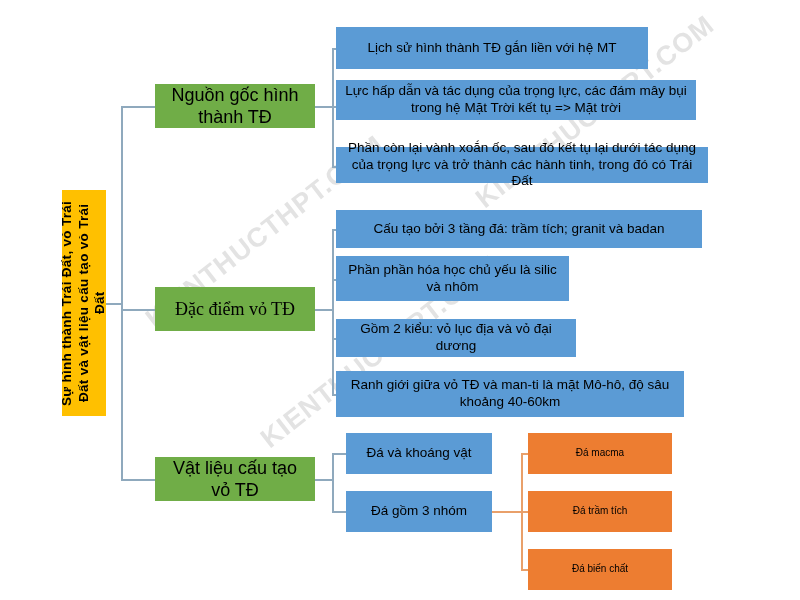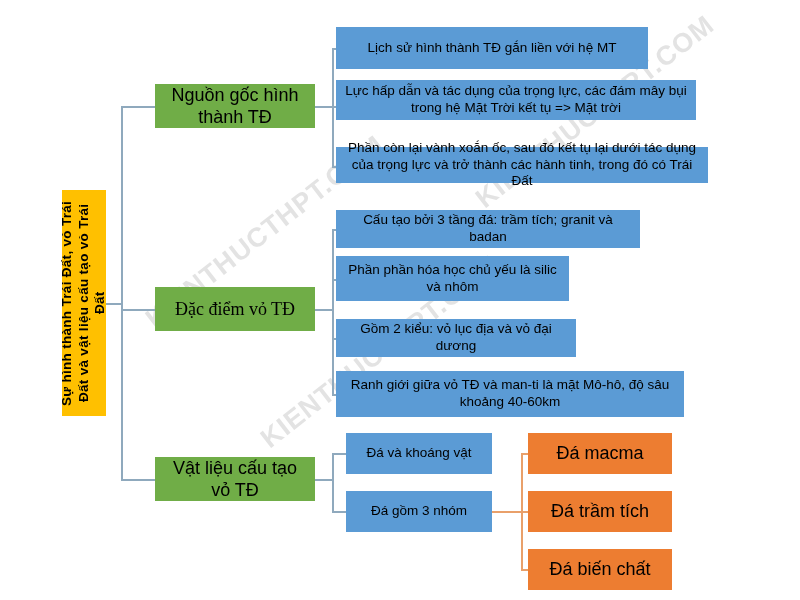--- a/index.html
+++ b/index.html
@@ -51,21 +51,21 @@
     background:#FFC000;
     writing-mode:vertical-rl;
     transform:rotate(180deg);
     font-size:13.5px;
     font-weight:600;
     letter-spacing:0.3px;
     padding:10px 4px;
   }
   .node.branch{background:#70AD47;font-size:18px;}
   .node.leaf{background:#5B9BD5;font-size:13.5px;}
-  .node.sub{background:#ED7D31;font-size:18px;}
+  .node.sub{background:#ED7D31;font-size:10px;}
 </style>
 </head>
 <body>
 
 <div id="canvas">
 
   <div class="wm" style="left:470px;top:190px;">KIENTHUCTHPT.COM</div>
   <div class="wm" style="left:140px;top:310px;">KIENTHUCTHPT.COM</div>
   <div class="wm" style="left:255px;top:430px;">KIENTHUCTHPT.COM</div>
 
@@ -108,21 +108,21 @@
   <div class="node branch" style="left:155px;top:84px;width:160px;height:44px;">Nguồn gốc hình thành TĐ</div>
 
   <div class="node leaf" style="left:336px;top:27px;width:312px;height:42px;">Lịch sử hình thành TĐ gắn liền với hệ MT</div>
 
   <div class="node leaf" style="left:336px;top:80px;width:360px;height:40px;">Lực hấp dẫn và tác dụng của trọng lực, các đám mây bụi trong hệ Mặt Trời kết tụ =&gt; Mặt trời</div>
 
   <div class="node leaf" style="left:336px;top:147px;width:372px;height:36px;text-align:center;">Phần còn lại vành xoắn ốc, sau đó kết tụ lại dưới tác dụng của trọng lực và trở thành các hành tinh, trong đó có Trái Đất</div>
 
   <div class="node branch" style="left:155px;top:287px;width:160px;height:44px;font-family:Liberation Serif, serif;">Đặc điểm vỏ TĐ</div>
 
-  <div class="node leaf" style="left:336px;top:210px;width:304px;height:38px;">Cấu tạo bởi 3 tầng đá: trầm tích; granit và badan</div>
+  <div class="node leaf" style="left:336px;top:210px;width:366px;height:38px;">Cấu tạo bởi 3 tầng đá: trầm tích; granit và badan</div>
 
   <div class="node leaf" style="left:336px;top:256px;width:233px;height:45px;">Phần phần hóa học chủ yếu là silic và nhôm</div>
 
   <div class="node leaf" style="left:336px;top:319px;width:240px;height:38px;">Gồm 2 kiểu: vỏ lục địa và vỏ đại dương</div>
 
   <div class="node leaf" style="left:336px;top:371px;width:348px;height:46px;">Ranh giới giữa vỏ TĐ và man-ti là mặt Mô-hô, độ sâu khoảng 40-60km</div>
 
   <div class="node branch" style="left:155px;top:457px;width:160px;height:44px;">Vật liệu cấu tạo vỏ TĐ</div>
 
   <div class="node leaf" style="left:346px;top:433px;width:146px;height:41px;">Đá và khoáng vật</div>

